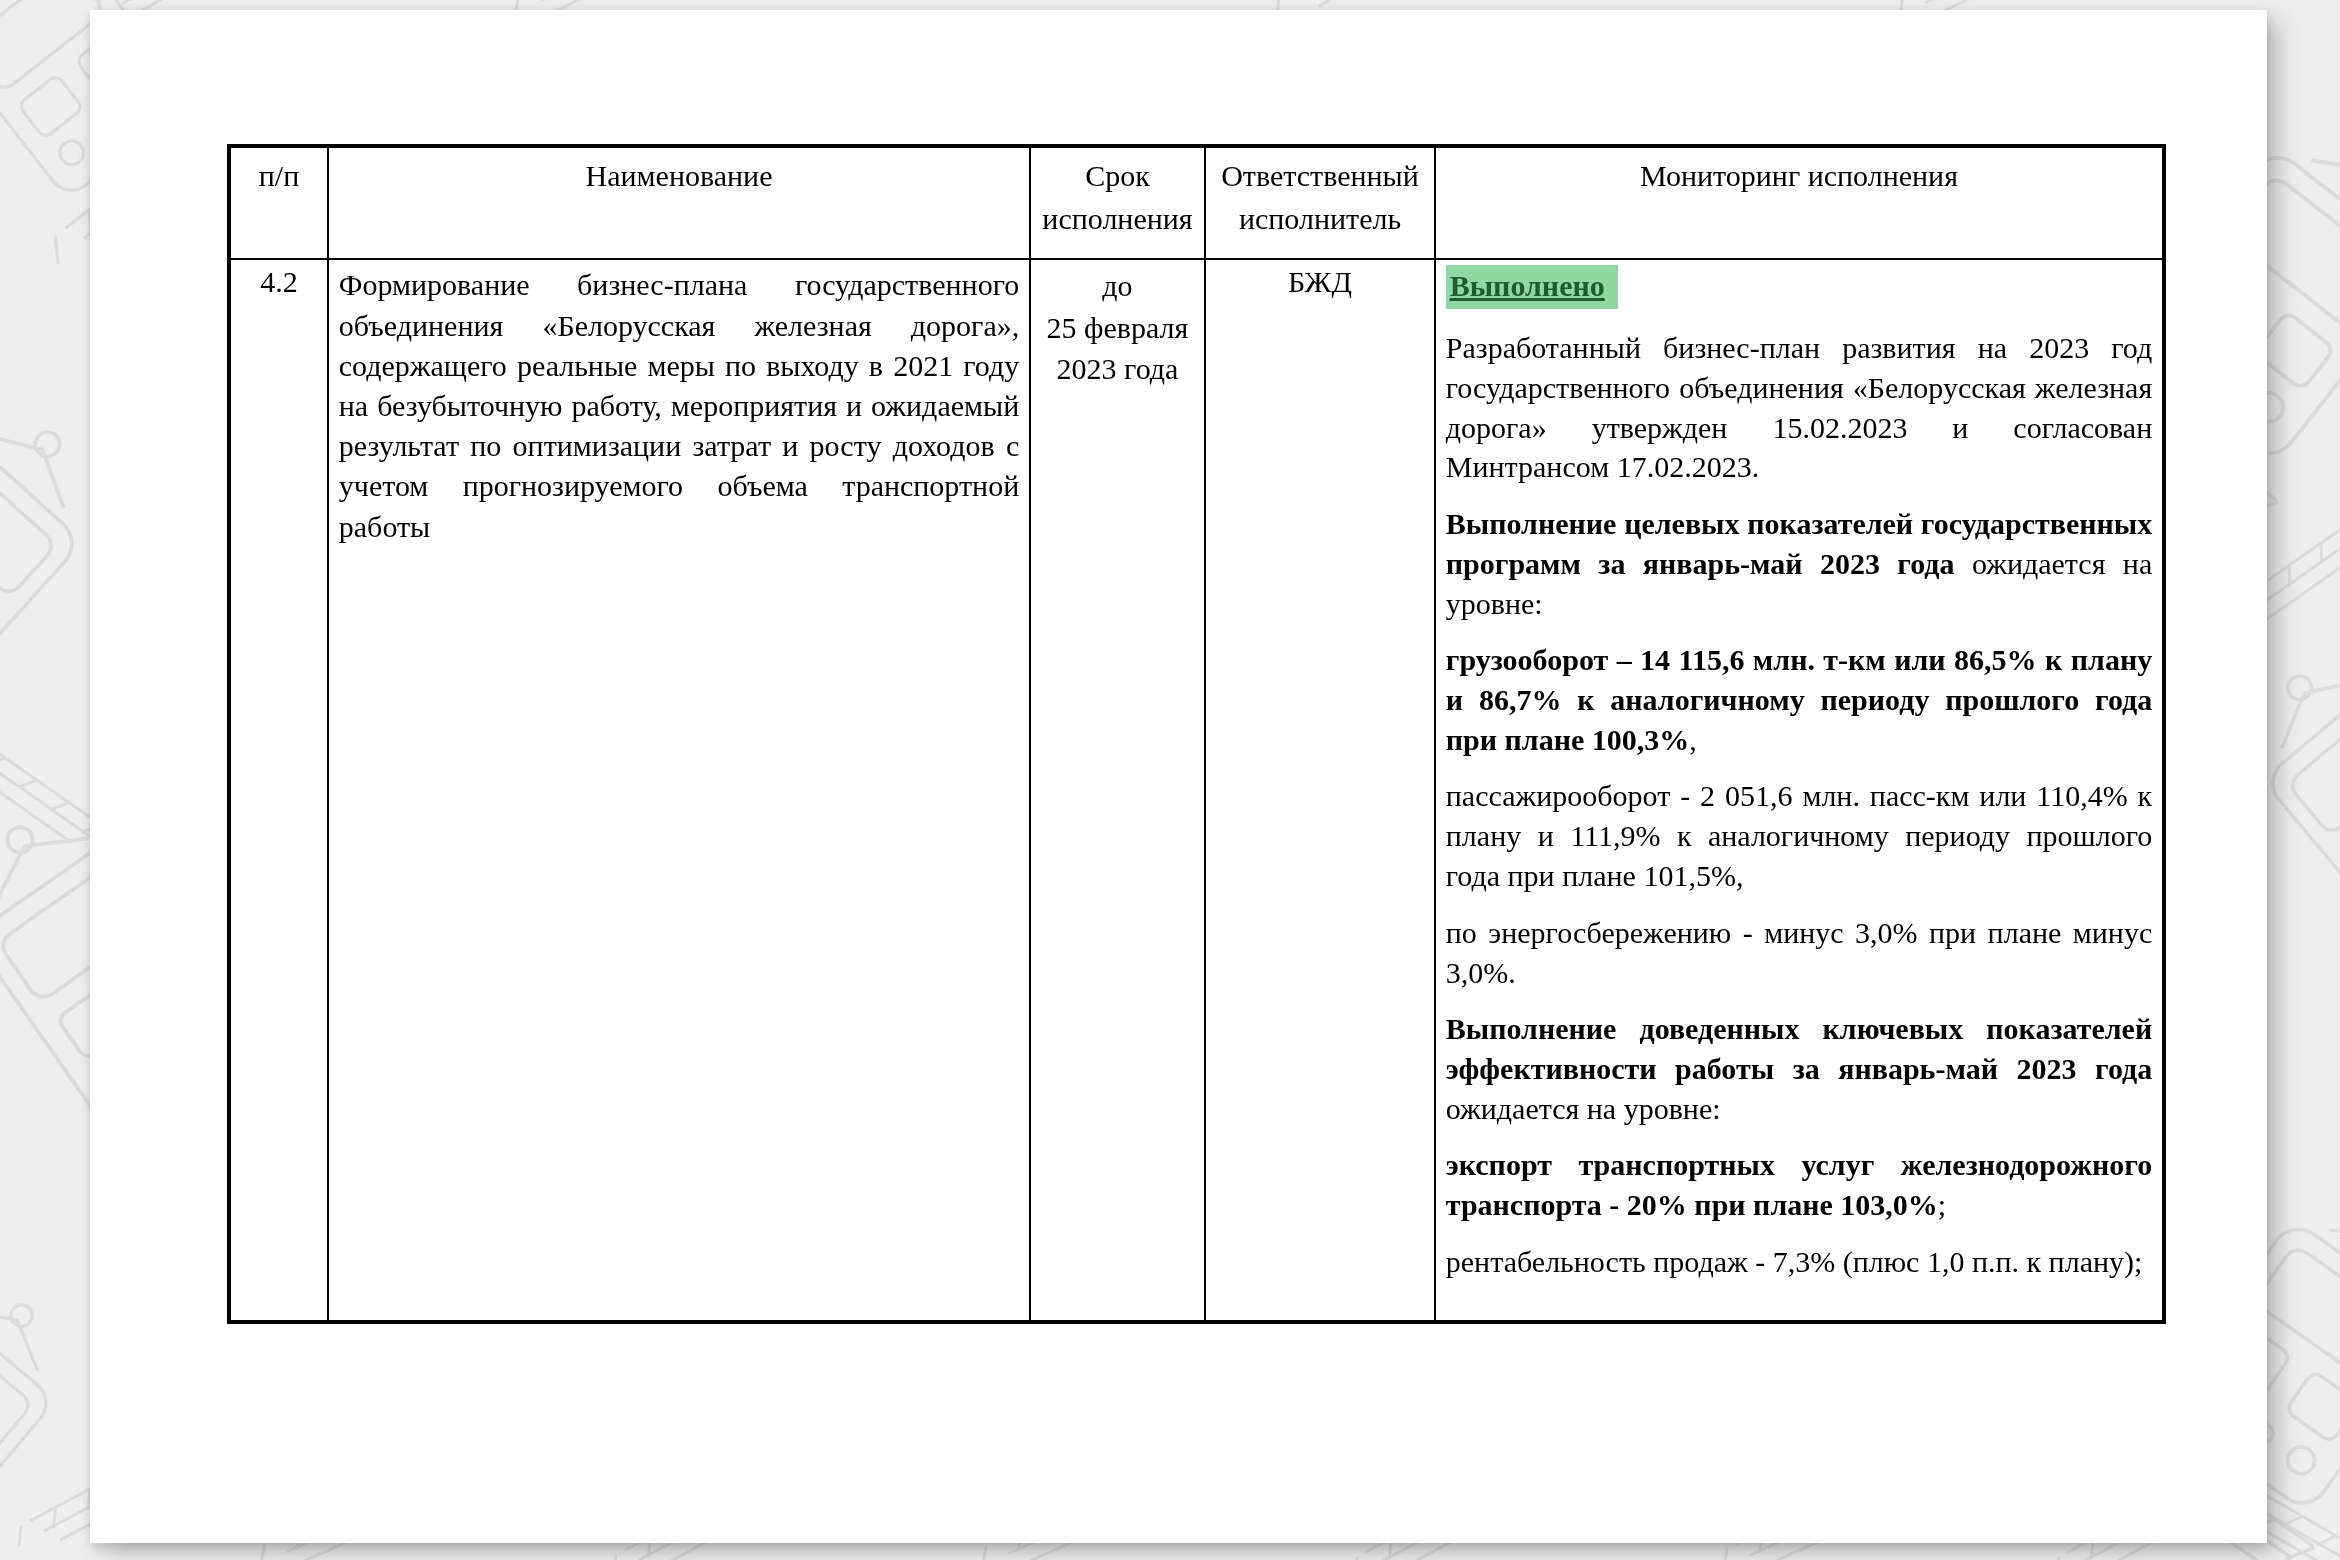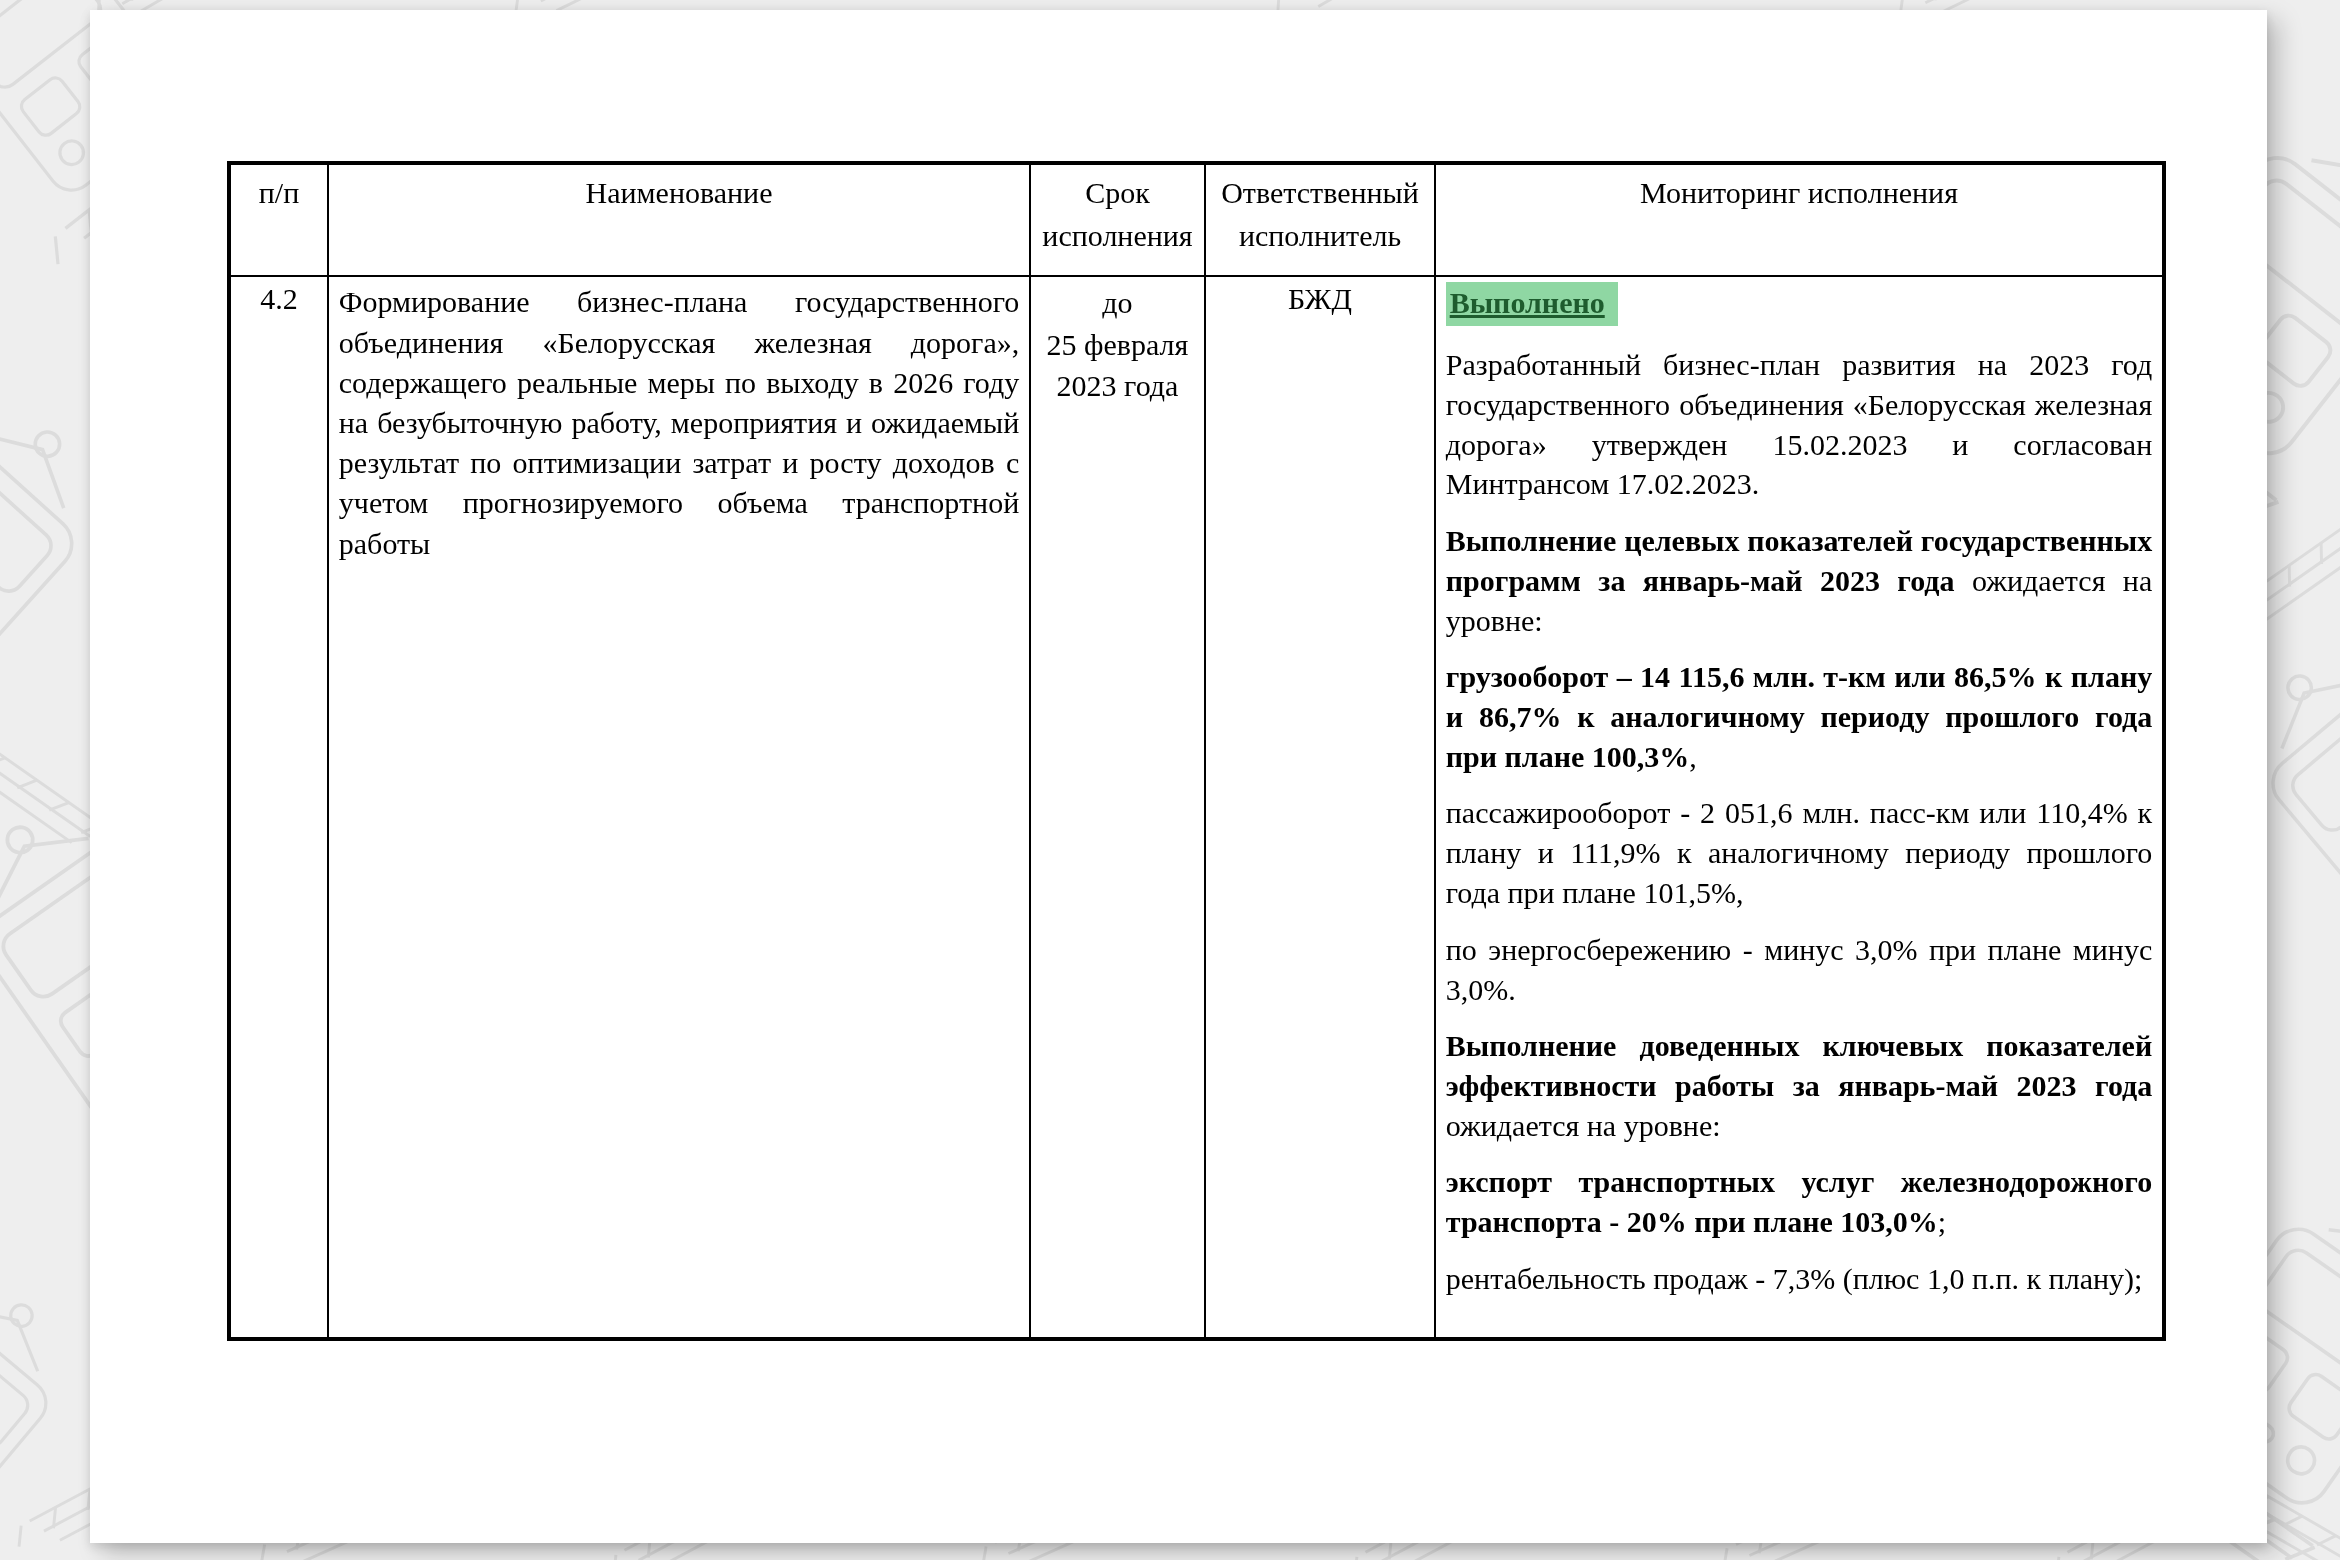--- a/index.html
+++ b/index.html
@@ -21,21 +21,21 @@
   }
   .paper {
     position: absolute;
     left: 90px; top: 9.8px;
     width: 2177px; height: 1533px;
     background: #ffffff;
     box-shadow: 11.7px 9.8px 23.4px rgba(0,0,0,0.22), 0 3.9px 9.8px rgba(0,0,0,0.12);
   }
   .table-wrap {
     position: absolute;
-    left: 137px; top: 151px;
+    left: 137px; top: 134px;
   }
   table.main {
     border-collapse: collapse;
     table-layout: fixed;
     width: 1934px;
     border: 4.9px solid #000;
     font-size: 30px;
     color: #000;
   }
   table.main th, table.main td {
@@ -153,21 +153,21 @@
               <span>Мониторинг исполнения</span>
             </th>
           </tr>
         </thead>
         <tbody>
           <tr class="row-main">
             <td class="cell-num">
               <span>4.2</span>
             </td>
             <td class="cell-name just">
-              <span>Формирование бизнес-плана государственного объединения «Белорусская железная дорога», содержащего реальные меры по выходу в 2026 году на безубыточную работу, мероприятия и ожидаемый результат по оптимизации затрат и росту доходов с учетом прогнозируемого объема транспортной работы</span>
+              <span>Формирование бизнес-плана государственного объединения «Белорусская железная дорога», содержащего реальные меры по выходу в 2021 году на безубыточную работу, мероприятия и ожидаемый результат по оптимизации затрат и росту доходов с учетом прогнозируемого объема транспортной работы</span>
             </td>
             <td class="cell-term">
               <div>до</div>
               <div>25 февраля</div>
               <div>2023 года</div>
             </td>
             <td class="cell-resp">
               <span>БЖД</span>
             </td>
             <td class="cell-mon">

